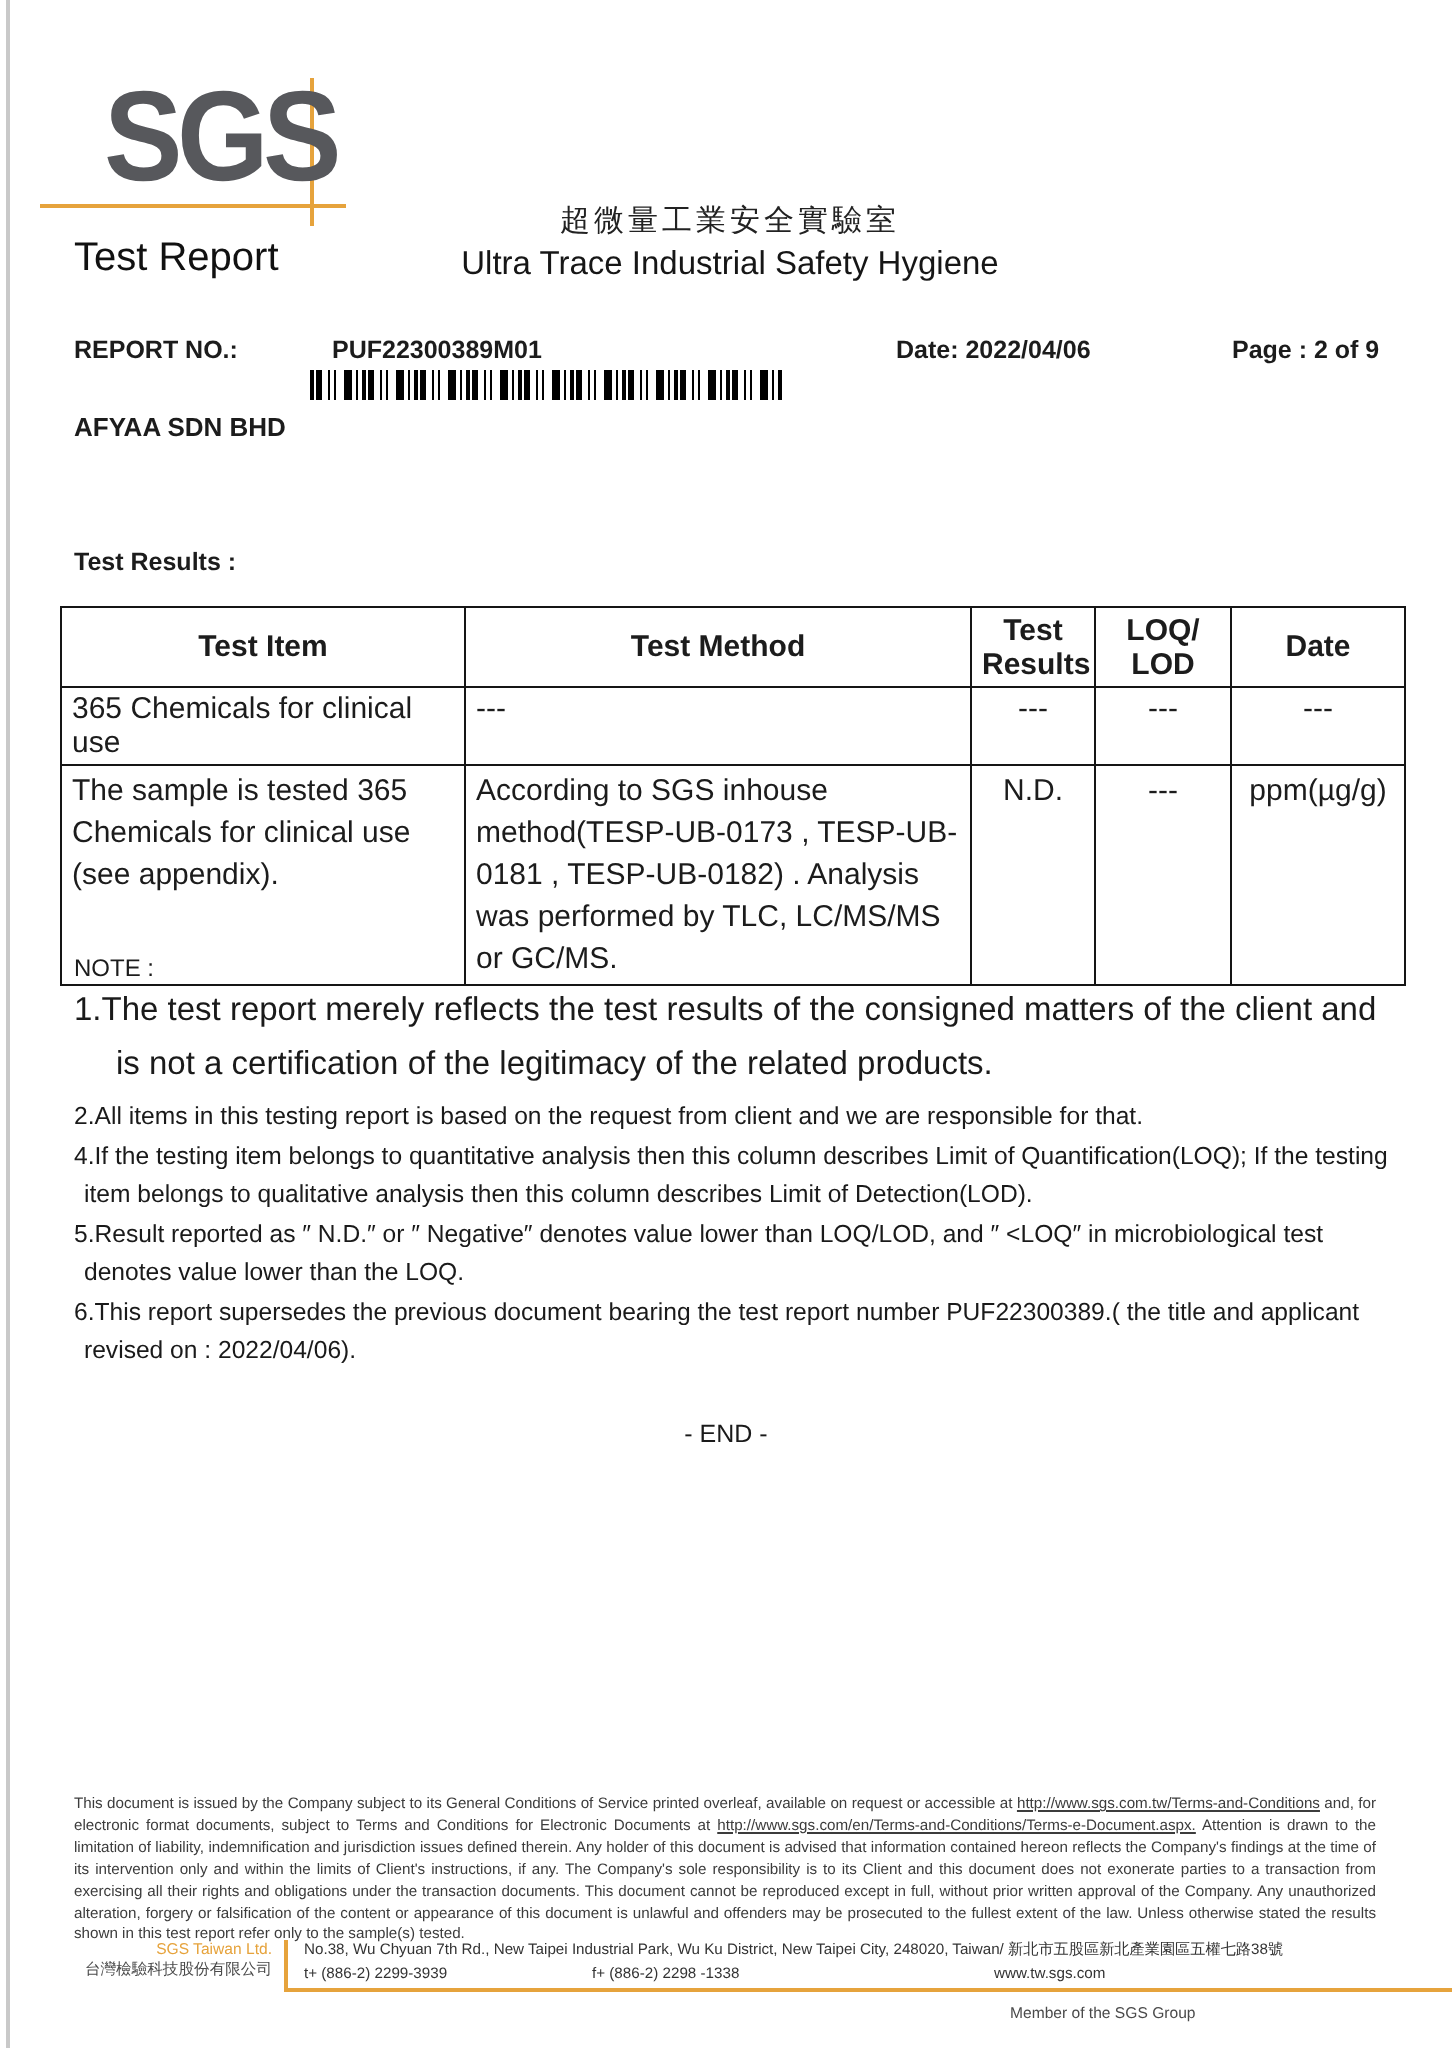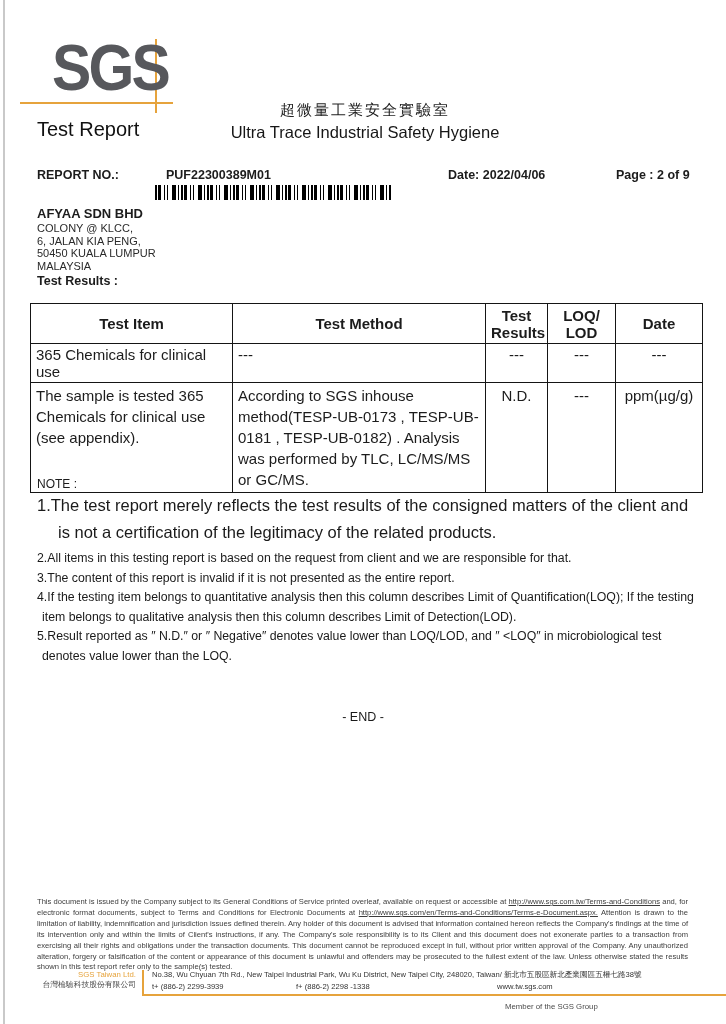--- a/index.html
+++ b/index.html
@@ -105,26 +105,20 @@
 
   <div class="report-row">
     <span class="lbl-reportno">REPORT NO.:</span>
     <span class="val-reportno">PUF22300389M01</span>
     <span class="lbl-date">Date:  2022/04/06</span>
     <span class="lbl-page">Page : 2 of 9</span>
   </div>
   <div class="barcode"></div>
 
   <div class="client-name">AFYAA SDN BHD</div>
-  <div class="client-address">
-    <div>COLONY @ KLCC,</div>
-    <div>6, JALAN KIA PENG,</div>
-    <div>50450 KUALA LUMPUR</div>
-    <div>MALAYSIA</div>
-  </div>
 
   <div class="results-heading">Test Results :</div>
 
   <table class="results-table">
     <colgroup>
       <col class="col-item">
         <col class="col-method">
         <col class="col-result">
         <col class="col-loq">
         <col class="col-unit">
@@ -155,23 +149,23 @@
         <td class="cell-center">---</td>
         <td class="cell-center">ppm(µg/g)</td>
       </tr>
     </tbody>
   </table>
 
   <div class="note-heading">NOTE :</div>
   <div class="notes">
     <div class="note note-large">1.The test report merely reflects the test results of the consigned matters  of the client and is not a certification of the legitimacy of the related products.</div>
     <div class="note">2.All items in this testing report is based on the request from client and we are responsible for that.</div>
-    <div class="note">3.The content of this report is invalid if it is not presented as the entire report.</div>
     <div class="note">4.If the testing item belongs to quantitative analysis then this column describes Limit of Quantification(LOQ); If the testing item belongs to qualitative analysis then this column describes Limit of Detection(LOD).</div>
     <div class="note">5.Result reported as ″ N.D.″ or ″ Negative″ denotes value lower than LOQ/LOD, and ″ &lt;LOQ″ in microbiological test denotes value lower than the LOQ.</div>
+    <div class="note">6.This report supersedes the previous document bearing the test report number PUF22300389.( the title and applicant revised on :  2022/04/06).</div>
   </div>
   <div class="end-mark">- END -</div>
 
   <div class="disclaimer">
     <span>This document is issued by the Company subject to its General Conditions of Service printed overleaf, available on request or accessible at </span><a href="#">http://www.sgs.com.tw/Terms-and-Conditions</a><span> and, for electronic format documents, subject to Terms and Conditions for Electronic Documents at </span><a href="#">http://www.sgs.com/en/Terms-and-Conditions/Terms-e-Document.aspx.</a><span> Attention is drawn to the limitation of liability, indemnification and jurisdiction issues defined therein. Any holder of this document is advised that information contained hereon reflects the Company's findings at the time of its intervention only and within the limits of Client's instructions, if any. The Company's sole responsibility is to its Client and this document does not exonerate parties to a transaction from exercising all their rights and obligations under the transaction documents. This document cannot be reproduced except in full, without prior written approval of the Company. Any unauthorized alteration, forgery or falsification of the content or appearance of this document is unlawful and offenders may be prosecuted to the fullest extent of the law. Unless otherwise stated the results shown in this test report refer only to the sample(s) tested.</span>
   </div>
 
   <div class="company-block">
     <div class="company-en">SGS Taiwan Ltd.</div>
     <div class="company-zh">台灣檢驗科技股份有限公司</div>

